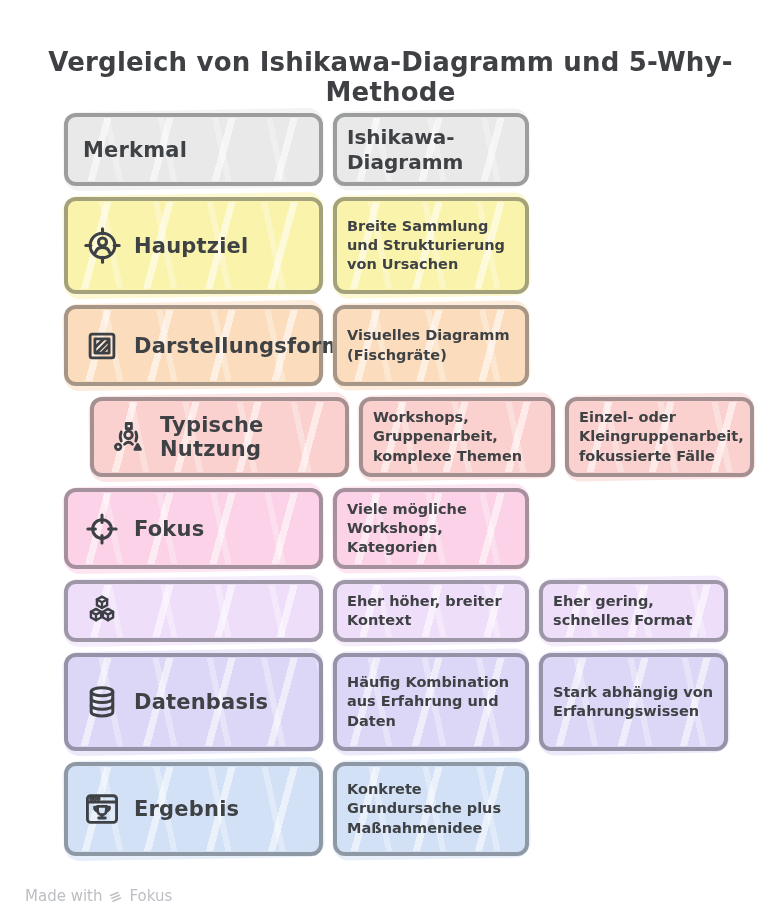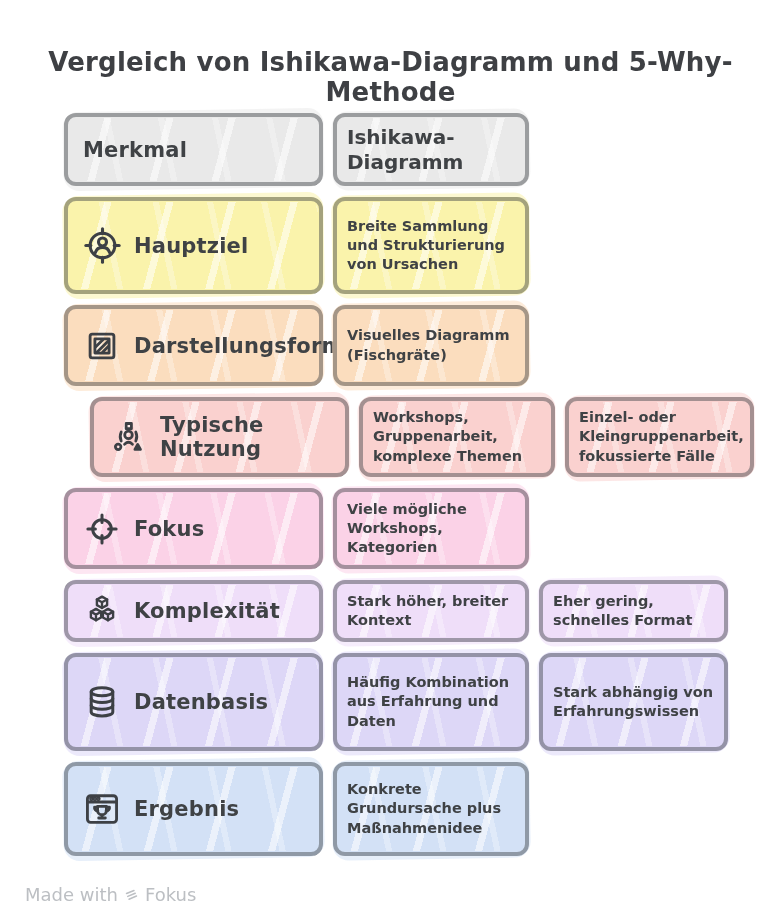--- a/index.html
+++ b/index.html
@@ -101,21 +101,21 @@
   }
   .icon-slot{display:flex;align-items:center;justify-content:center;width:38px;flex:0 0 38px;}
   .icon-slot svg{display:block;}
   .footer{
     position:absolute;
     left:25px;
     bottom:13px;
     display:flex;
     align-items:center;
     gap:6px;
-    font-size:18px;
+    font-size:15px;
     font-weight:500;
     color:#BCBFC3;
   }
   .footer svg{display:block;}
 </style>
 </head>
 <body>
 
 <div class="page">
 
@@ -215,24 +215,23 @@
       <span class="icon-slot">
               <svg width="36" height="36" viewBox="0 0 24 24" fill="none" stroke="#3D4045" stroke-width="1.6" stroke-linecap="round" stroke-linejoin="round">
     <path d="M12 2.4 L15.4 4.3 V8.1 L12 10 L8.6 8.1 V4.3 Z"></path>
     <path d="M8.6 4.3 L12 6.2 L15.4 4.3 M12 6.2 V10"></path>
     <path d="M8 10.6 L11.4 12.5 V16.3 L8 18.2 L4.6 16.3 V12.5 Z"></path>
     <path d="M4.6 12.5 L8 14.4 L11.4 12.5 M8 14.4 V18.2"></path>
     <path d="M16 10.6 L19.4 12.5 V16.3 L16 18.2 L12.6 16.3 V12.5 Z"></path>
     <path d="M12.6 12.5 L16 14.4 L19.4 12.5 M16 14.4 V18.2"></path>
   </svg>
             </span>
-      <span class="feature-label">Komplexität</span>
     </div>
     <div class="cell value-cell" style="--c: #EFDEF9;">
-      <span class="value-text">Stark höher, breiter Kontext</span>
+      <span class="value-text">Eher höher, breiter Kontext</span>
     </div>
     <div class="cell value-cell" style="--c: #EFDEF9;">
       <span class="value-text">Eher gering, schnelles Format</span>
     </div>
   </div>
 
   <div class="row">
     <div class="cell feature-cell" style="--c: #DDD7F7;">
       <span class="icon-slot">
               <svg width="36" height="36" viewBox="0 0 24 24" fill="none" stroke="#3D4045" stroke-width="2" stroke-linecap="round" stroke-linejoin="round">

